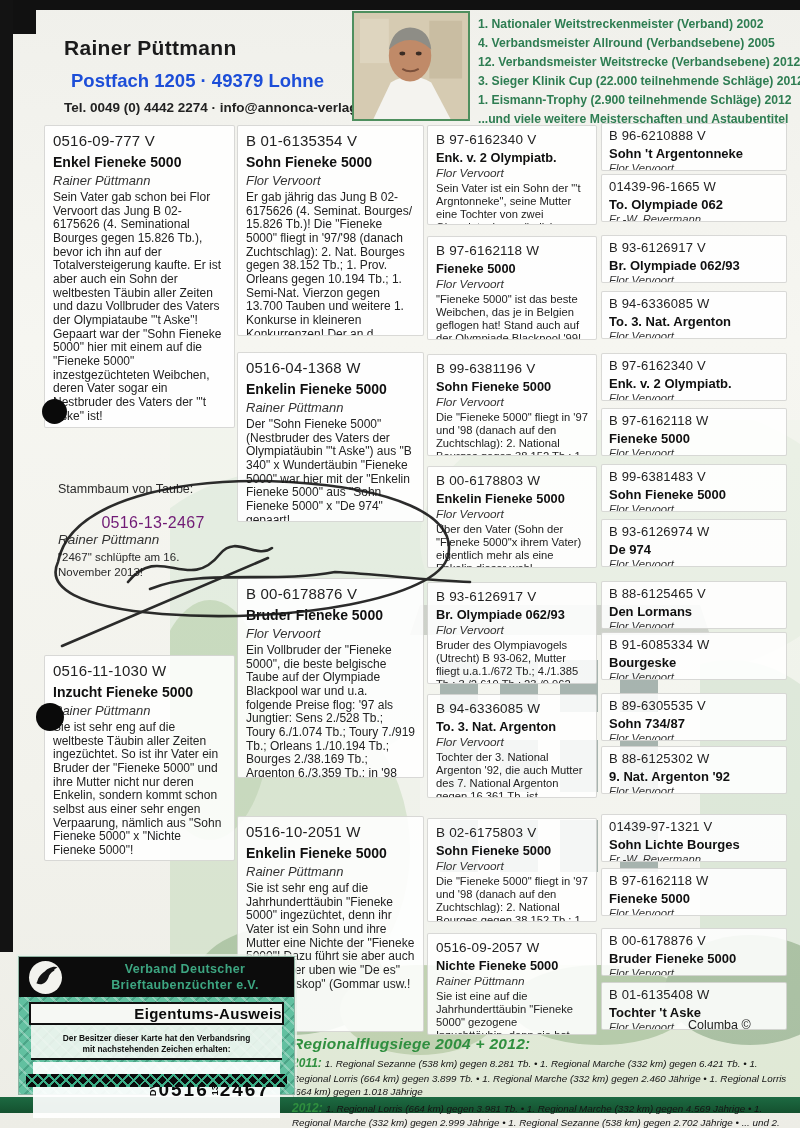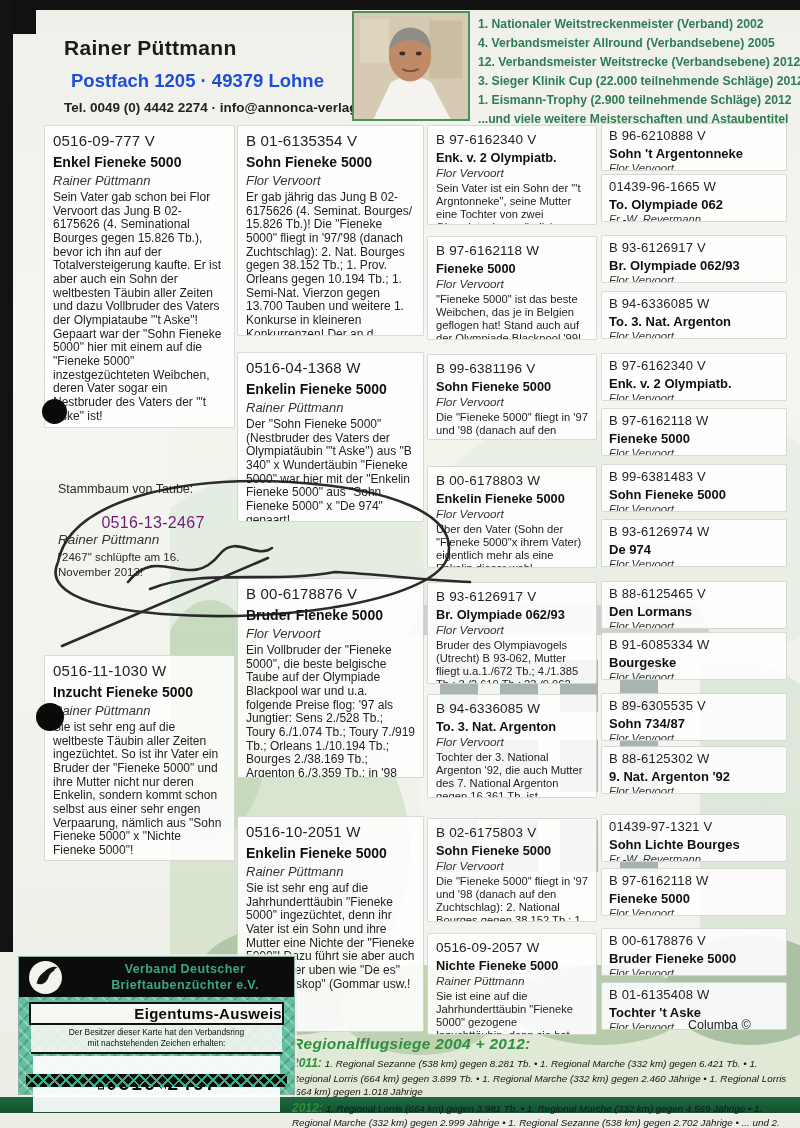--- a/index.html
+++ b/index.html
@@ -53,23 +53,23 @@
           repeating-linear-gradient(-45deg, rgba(16,92,70,.28) 0 2px, transparent 2px 9px);
         border:1px solid #8fb3a2;box-shadow:0 0 0 2px rgba(233,240,233,.8);padding:0;}
   .card-top{height:40px;background:#0c0c0c;display:flex;align-items:center;}
   .logo-circle{width:33px;height:33px;border-radius:50%;background:#f3f3ee;margin-left:10px;
                display:flex;align-items:center;justify-content:center;flex:none;}
   .card-org{margin-left:14px;text-align:center;flex:1;}
   .card-org div{font-size:12.5px;font-weight:bold;color:#3da581;line-height:16px;letter-spacing:.4px;}
   .card-title{margin:5px 10px 0;background:#f6f8f4;border:2px solid #101010;text-align:right;
               font-size:15px;font-weight:bold;color:#0c0c0c;padding:1px 0;letter-spacing:.3px;}
   .card-sub{margin:0 12px;background:rgba(246,248,244,.88);text-align:center;font-size:8.4px;
-            font-weight:normal;color:#101010;line-height:1.3;padding:2px 2px 3px;border-bottom:2px solid #101010;}
+            font-weight:bold;color:#101010;line-height:1.3;padding:8px 2px 3px;border-bottom:2px solid #101010;}
   .ring-row{margin:2px 14px 0;background:rgba(255,255,255,.92);display:flex;align-items:center;
-            justify-content:center;padding:17px 10px;}
+            justify-content:flex-end;padding:17px 10px;}
   .ring-row .big{font-size:19px;font-weight:bold;color:#0c0c0c;letter-spacing:2px;}
   .ring-row .vert{writing-mode:vertical-rl;transform:rotate(180deg);font-size:9.5px;font-weight:bold;color:#0c0c0c;}
   .card-band{position:absolute;left:7px;right:7px;bottom:7px;height:13px;background:#0b0b0b;
              background-image:
                repeating-linear-gradient(45deg, rgba(62,180,140,.95) 0 2px, transparent 2px 8px),
                repeating-linear-gradient(-45deg, rgba(62,180,140,.95) 0 2px, transparent 2px 8px);}
   
   .columba{left:688px;top:1018px;font-size:12.5px;color:#222;z-index:1;}
   .regional{left:292px;top:1035px;width:506px;z-index:2;}
   .reg-title{font-size:15.5px;font-weight:bold;font-style:italic;color:#2f8f3f;margin-bottom:2px;letter-spacing:.3px;}
@@ -203,21 +203,21 @@
   <div class="bname">Enk. v. 2 Olympiatb.</div>
   <div class="breeder">Flor Vervoort</div>
   <div class="btext">Sein Vater ist ein Sohn der "'t Argntonneke", seine Mutter eine Tochter von zwei Olympiatauben, nämlich aus</div>
 </div>
 <div class="pbox c3" style="left:427px;top:236px;width:170px;height:104px">
   <div class="ring">B 97-6162118 W</div>
   <div class="bname">Fieneke 5000</div>
   <div class="breeder">Flor Vervoort</div>
   <div class="btext">"Fieneke 5000" ist das beste Weibchen, das je in Belgien geflogen hat! Stand auch auf der Olympiade Blackpool '99!</div>
 </div>
-<div class="pbox c3" style="left:427px;top:354px;width:170px;height:86px">
+<div class="pbox c3" style="left:427px;top:354px;width:170px;height:102px">
   <div class="ring">B 99-6381196 V</div>
   <div class="bname">Sohn Fieneke 5000</div>
   <div class="breeder">Flor Vervoort</div>
   <div class="btext">Die "Fieneke 5000" fliegt in '97 und '98 (danach auf den Zuchtschlag): 2. National Bourges gegen 38.152 Tb.; 1.</div>
 </div>
 <div class="pbox c3" style="left:427px;top:466px;width:170px;height:102px">
   <div class="ring">B 00-6178803 W</div>
   <div class="bname">Enkelin Fieneke 5000</div>
   <div class="breeder">Flor Vervoort</div>
   <div class="btext">Über den Vater (Sohn der "Fieneke 5000"x ihrem Vater) eigentlich mehr als eine Enkelin dieser wohl weltbesten Täubin;</div>

